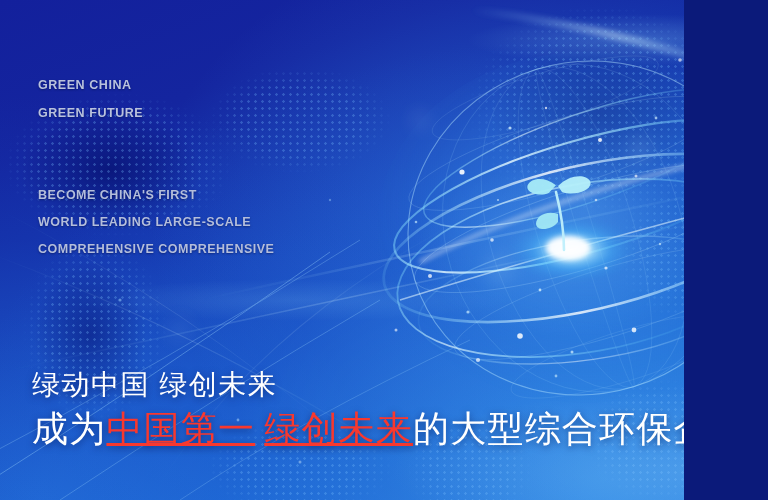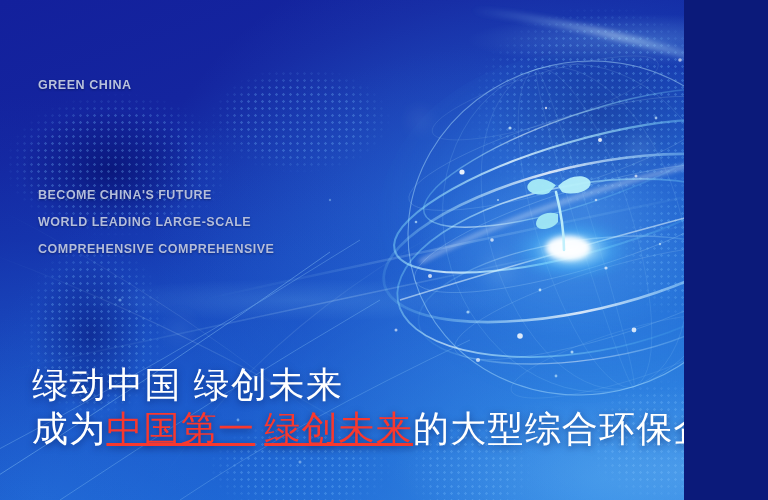--- a/index.html
+++ b/index.html
@@ -91,21 +91,21 @@
     display:block; font-size:12.5px; font-weight:bold;
     color:#b4bedb; line-height:27px;
     text-shadow:0 1px 2px rgba(5,15,70,0.5);
   }
 
   .headline {
     position:absolute; left:32px; bottom:48px;
     width:724px;
   }
   .hl-1 {
-    font-size:36px; color:#ffffff; font-weight:400;
+    font-size:28px; color:#ffffff; font-weight:400;
     letter-spacing:1.5px; line-height:42px; white-space:nowrap;
     text-shadow:0 2px 7px rgba(4,20,80,0.55);
   }
   .hl-2 {
     font-size:36px; color:#ffffff; font-weight:400;
     letter-spacing:1.2px; line-height:46px; white-space:nowrap;
     text-shadow:0 2px 7px rgba(4,20,80,0.55);
   }
   .hl-2 .accent { color:#f8382e;text-decoration:underline; }
   .hl-2 .gap { display:inline-block; width:9px; }
@@ -257,24 +257,25 @@
     <g opacity="0.4" fill="none" stroke="#9fd9ff">
       <path d="M -40 500 Q 150 380 330 252" stroke-width="0.9"></path>
       <path d="M -40 470 Q 170 360 360 240" stroke-width="0.7"></path>
       <path d="M 60 500 Q 210 400 380 300" stroke-width="0.7"></path>
       <path d="M 180 500 Q 300 420 470 340" stroke-width="0.6"></path>
     </g>
   </svg>
 
   <div class="slogan-en-top">
     <span class="ln">GREEN CHINA</span>
+    <span class="ln">GREEN FUTURE</span>
   </div>
 
   <div class="slogan-en-main">
-    <span class="ln">BECOME CHINA'S FUTURE</span>
+    <span class="ln">BECOME CHINA'S FIRST</span>
     <span class="ln">WORLD LEADING LARGE-SCALE</span>
     <span class="ln">COMPREHENSIVE COMPREHENSIVE</span>
   </div>
 
   <div class="headline">
     <div class="hl-1">绿动中国 绿创未来</div>
     <div class="hl-2">
       <span>成为</span><span class="accent">中国第一</span><span class="gap"></span><span class="accent">绿创未来</span><span>的大型综合环保企业集团</span>
     </div>
   </div>

